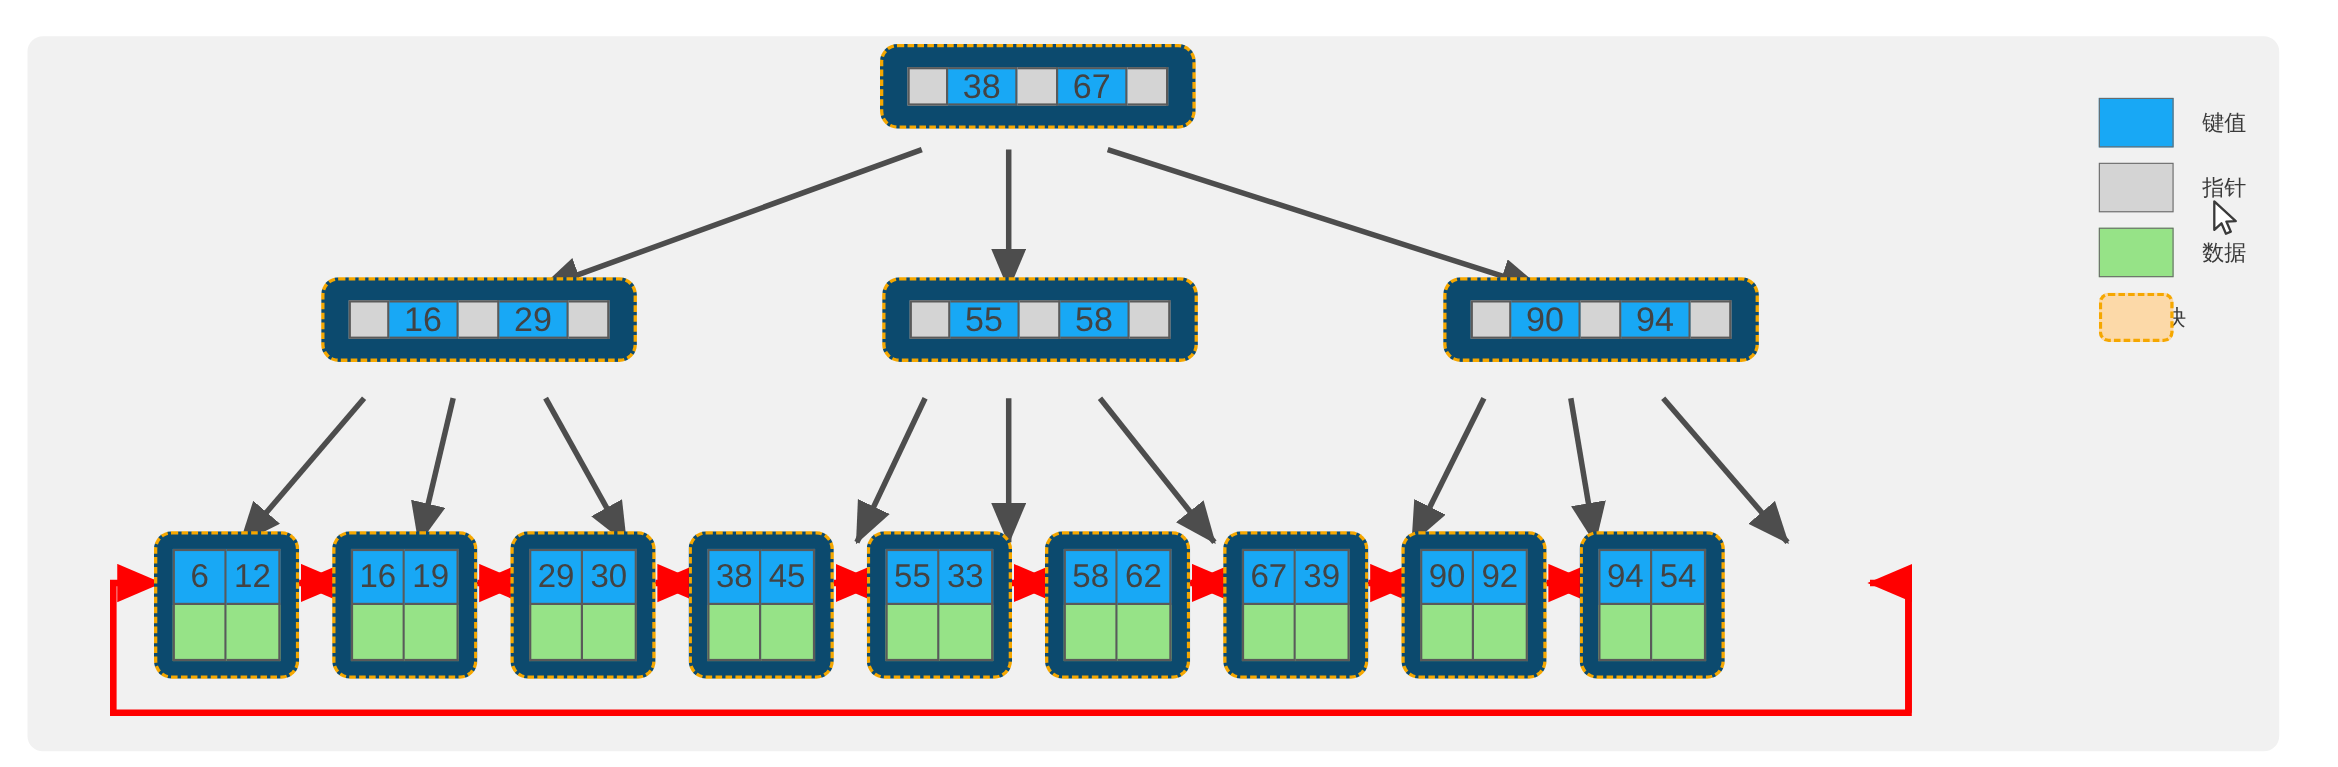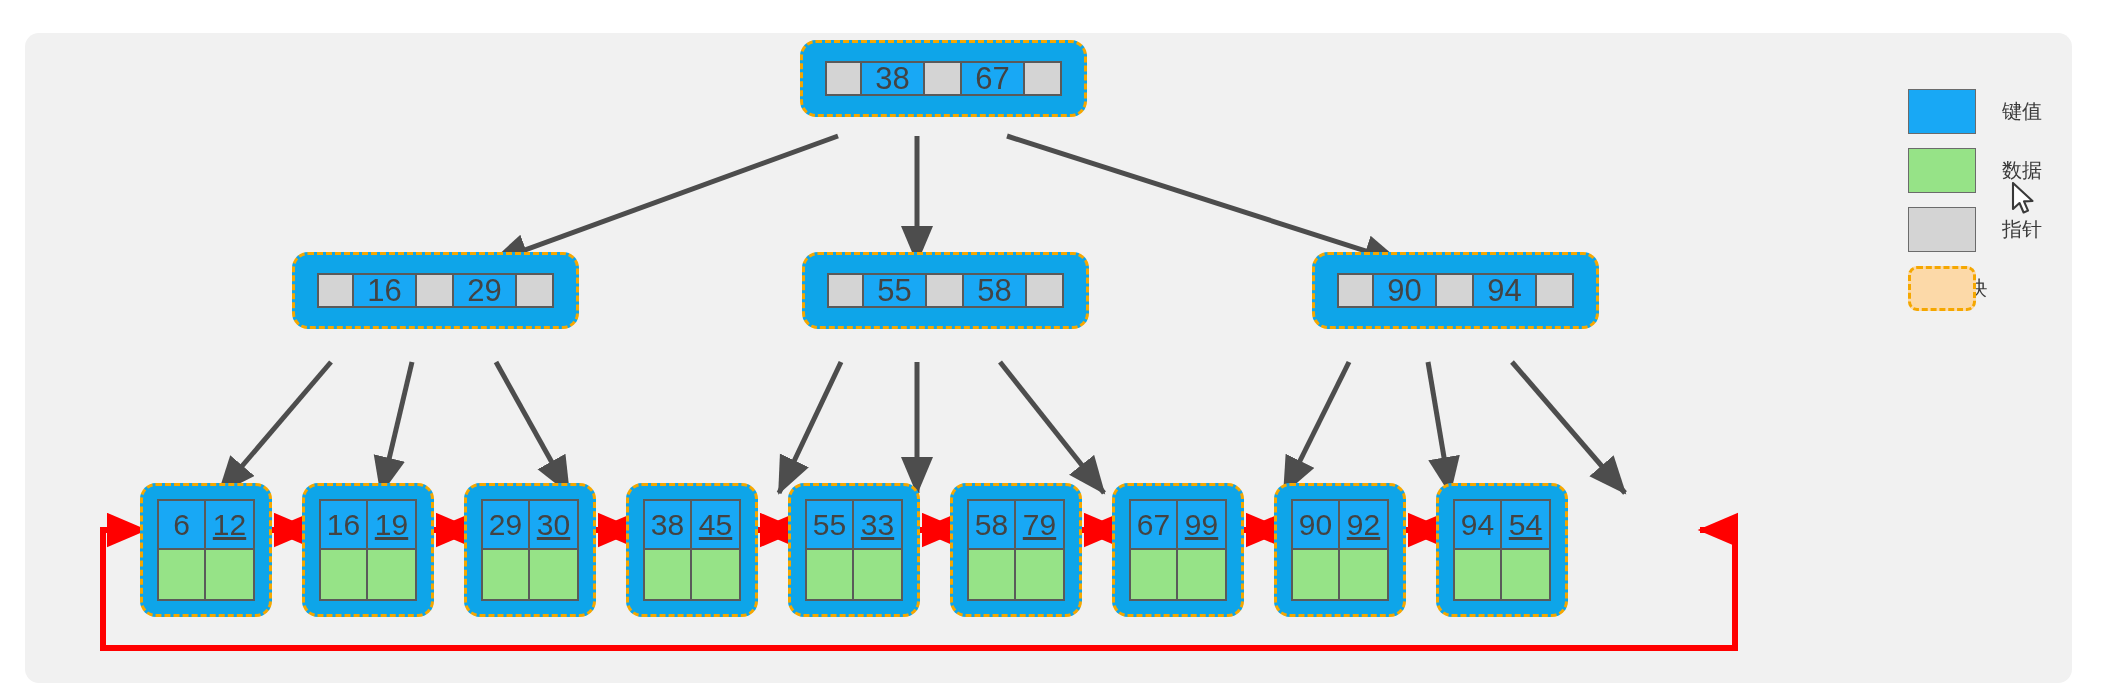--- a/index.html
+++ b/index.html
@@ -2,39 +2,39 @@
 <html><head>
 <meta charset="utf-8">
 <style>
   html,body{margin:0;padding:0;background:#ffffff;}
   body{width:2125px;height:697px;font-family:"Liberation Sans","DejaVu Sans",sans-serif;overflow:hidden;}
   #stage{position:relative;width:2125px;height:697px;background:#ffffff;}
   #panel{position:absolute;left:25px;top:33px;width:2047px;height:650px;background:#f1f1f1;border-radius:14px;}
   #svgroot{position:absolute;left:0;top:0;width:2125px;height:697px;pointer-events:none;}
 
   
-  .page{position:absolute;background:#0ea5e9;border:3px dashed #f5a700;border-radius:16px;box-sizing:border-box;}
+  .page{position:absolute;background:#0c4a6e;border:3px dashed #f5a700;border-radius:16px;box-sizing:border-box;}
   .page.internal{padding:18px 22px;}
   .page.leaf{padding:13px 14px;}
 
   
   .inode{display:flex;align-items:stretch;}
   .cell{box-sizing:border-box;border:2px solid #5a5a5a;display:flex;align-items:center;justify-content:center;
         font-size:31px;color:#434343;line-height:1;}
   .cell.ptr{width:37px;background:#d4d4d4;}
   .cell.key{width:63px;background:#18a8f5;border-left:none;}
   .cell.ptr.mid{border-left:none;}
   .cell.key + .cell.ptr{border-left:none;}
 
   
   .leaf-grid{display:flex;flex-direction:column;}
   .leaf-row{display:flex;}
   .lcell{box-sizing:border-box;width:49px;height:51px;border:2px solid #5a5a5a;display:flex;
          align-items:center;justify-content:center;font-size:30px;color:#434343;line-height:1;}
-  .lcell + .lcell{border-left:none;text-decoration:underline;}
+  .lcell + .lcell{border-left:none;}
   .leaf-row.keys .lcell{background:#18a8f5;}
   .leaf-row.data .lcell{background:#96e387;border-top:none;}
 
   
   #legend{position:absolute;left:1908px;top:82px;width:200px;}
   .leg-row{display:flex;align-items:center;height:59px;}
   .leg-sw{width:68px;height:45px;box-sizing:border-box;flex:0 0 auto;}
   .leg-sw.key{background:#18a8f5;border:1px solid #6b6b6b;}
   .leg-sw.data{background:#96e387;border:1px solid #6b6b6b;}
   .leg-sw.ptr{background:#d4d4d4;border:1px solid #6b6b6b;}
@@ -201,34 +201,34 @@
         <div class="lcell"></div>
         <div class="lcell"></div>
       </div>
     </div>
   </div>
 
   <div class="page leaf" style="left:950px;top:483px;">
     <div class="leaf-grid">
       <div class="leaf-row keys">
         <div class="lcell">58</div>
-        <div class="lcell">79</div>
+        <div class="lcell">62</div>
       </div>
       <div class="leaf-row data">
         <div class="lcell"></div>
         <div class="lcell"></div>
       </div>
     </div>
   </div>
 
   <div class="page leaf" style="left:1112px;top:483px;">
     <div class="leaf-grid">
       <div class="leaf-row keys">
         <div class="lcell">67</div>
-        <div class="lcell">99</div>
+        <div class="lcell">39</div>
       </div>
       <div class="leaf-row data">
         <div class="lcell"></div>
         <div class="lcell"></div>
       </div>
     </div>
   </div>
 
   <div class="page leaf" style="left:1274px;top:483px;">
     <div class="leaf-grid">
@@ -255,26 +255,26 @@
       </div>
     </div>
   </div>
 
   <div id="legend">
     <div class="leg-row">
       <div class="leg-sw key"></div>
       <div class="leg-lbl">键值</div>
     </div>
     <div class="leg-row">
+      <div class="leg-sw ptr"></div>
+      <div class="leg-lbl">指针</div>
+    </div>
+    <div class="leg-row">
       <div class="leg-sw data"></div>
       <div class="leg-lbl">数据</div>
-    </div>
-    <div class="leg-row">
-      <div class="leg-sw ptr"></div>
-      <div class="leg-lbl">指针</div>
     </div>
     <div class="leg-row page-row">
       <div class="leg-sw page"></div>
       <div class="leg-lbl">页/块</div>
     </div>
   </div>
 
   <svg id="cursor" viewBox="0 0 26 36" style="left: 2011px; top: 182px;">
     <path d="M2,1 L2,27 L8.5,21 L12.6,30.5 L17,28.6 L13,19.4 L21.5,19 Z" fill="#ffffff" stroke="#3a3a3a" stroke-width="2.1" stroke-linejoin="round"></path>
   </svg>

